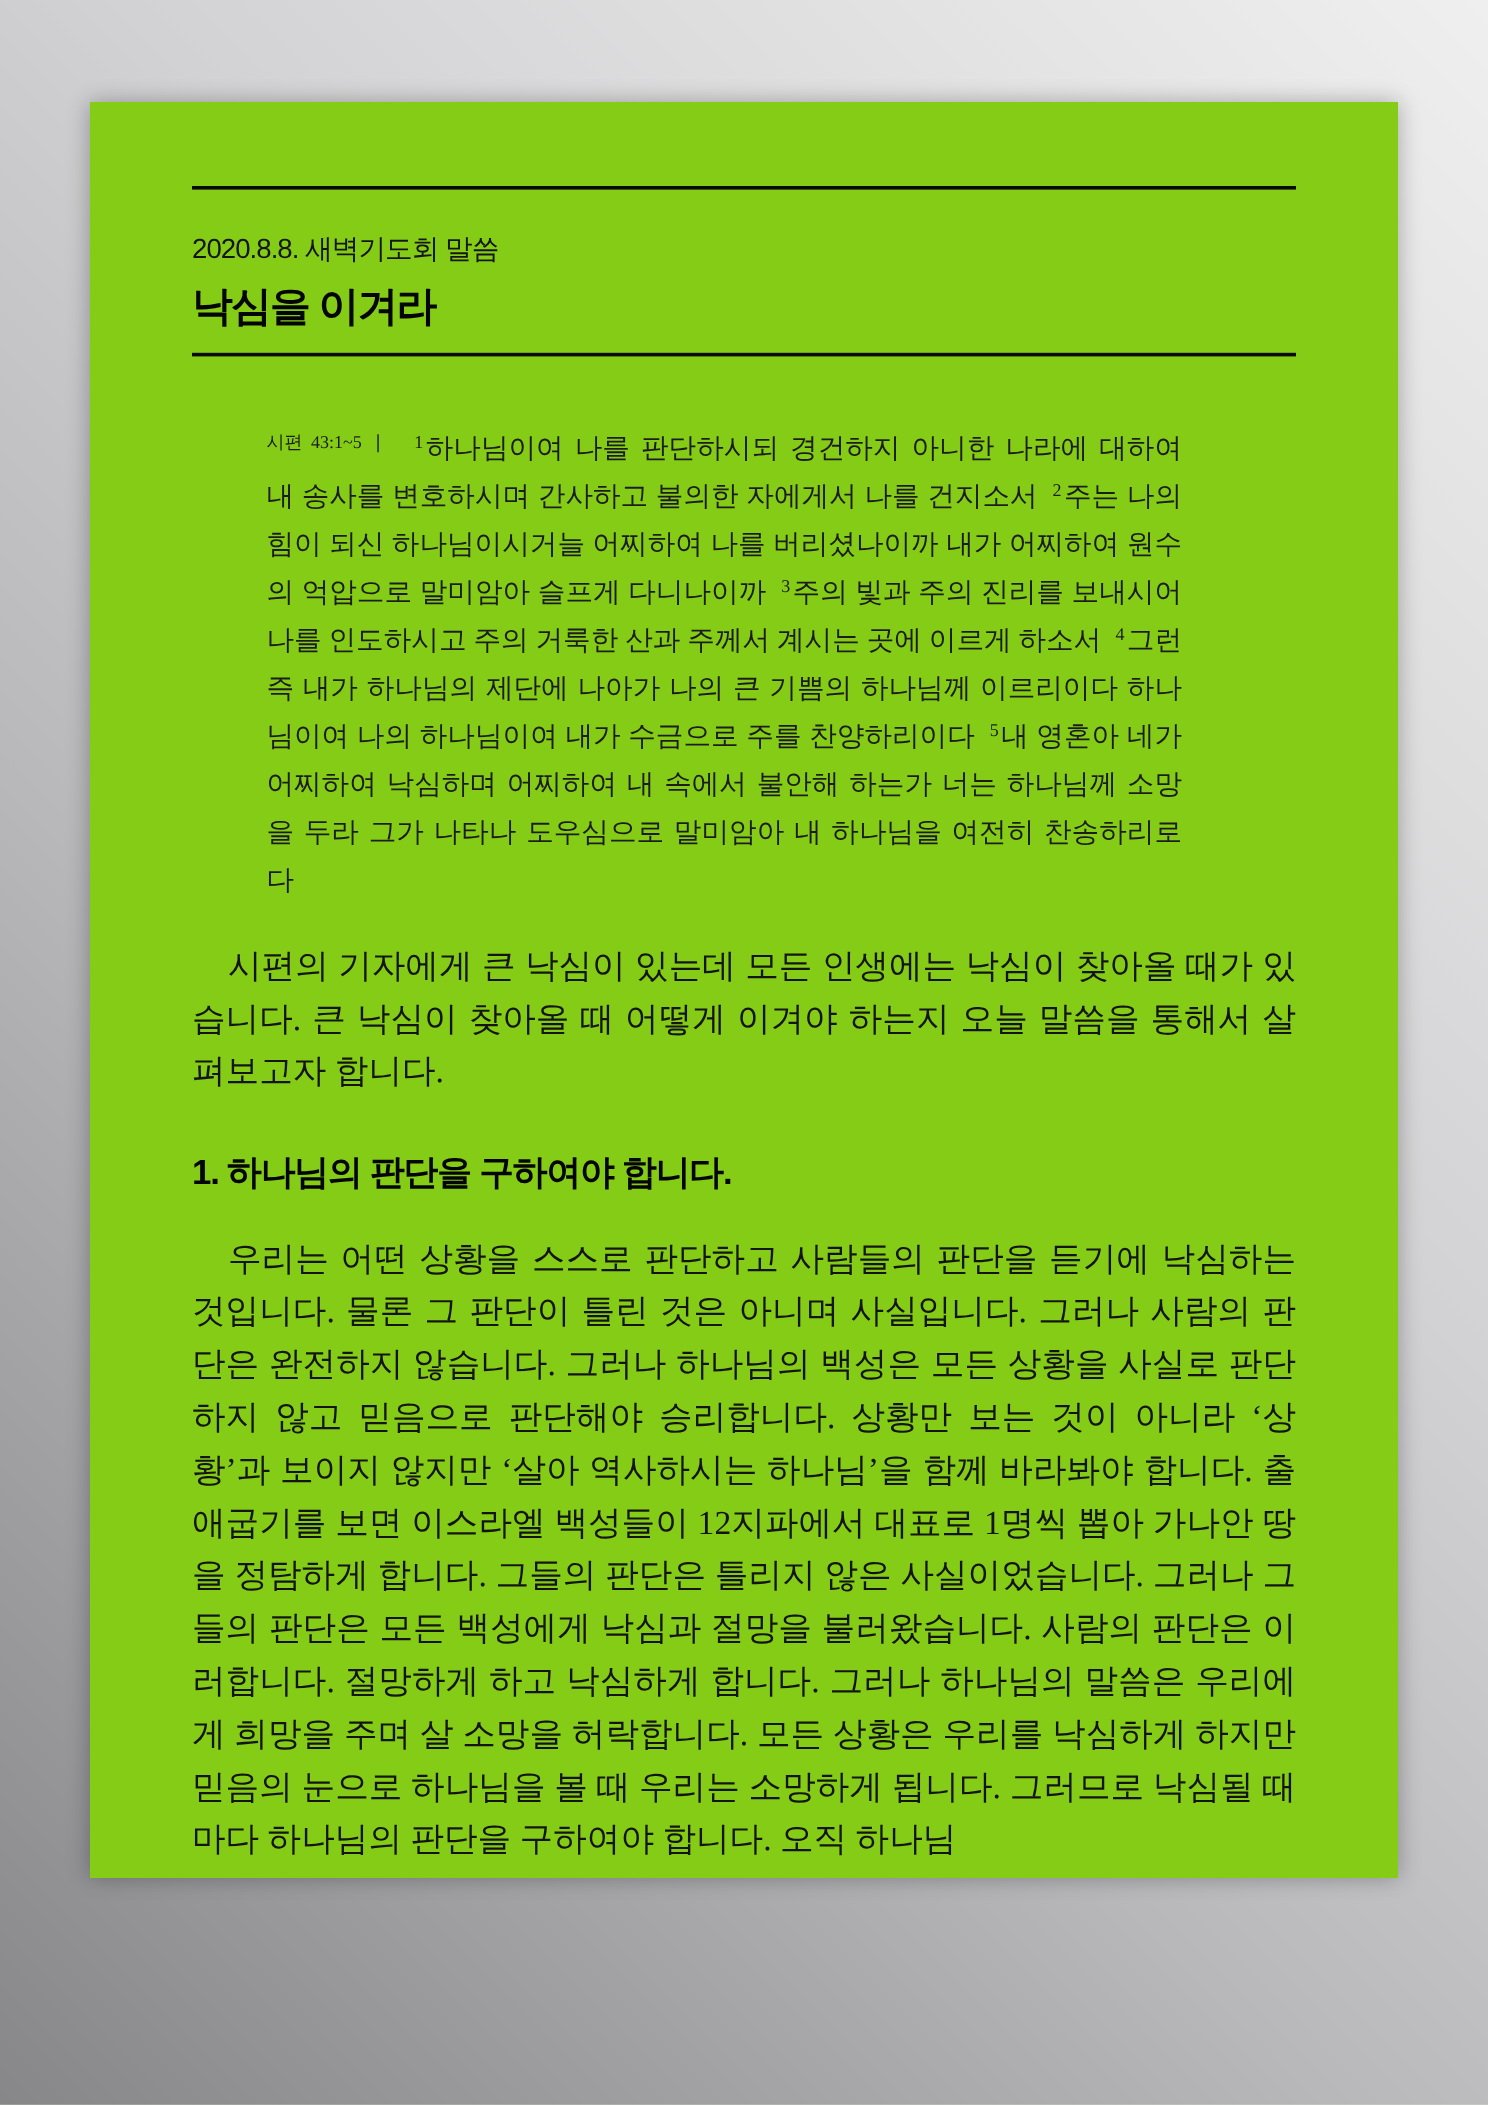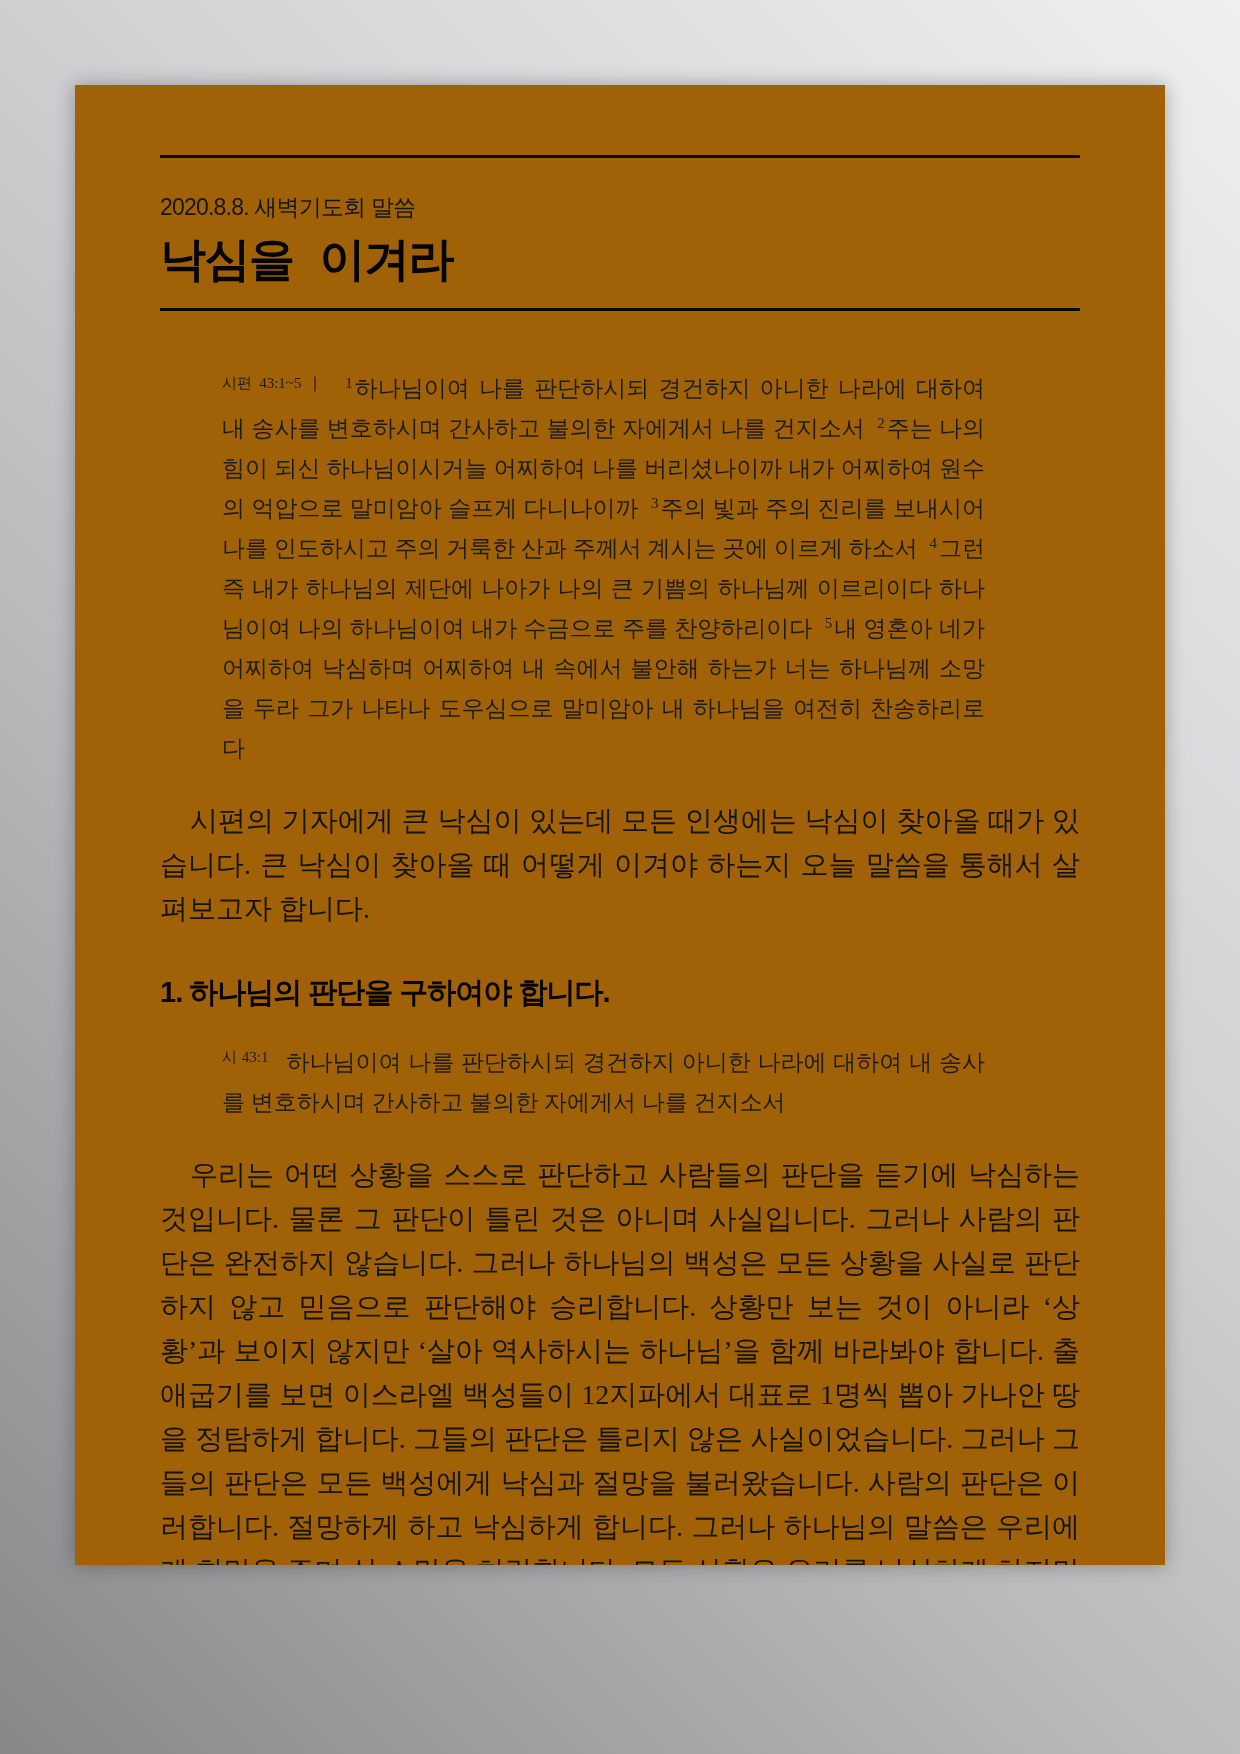--- a/index.html
+++ b/index.html
@@ -11,21 +11,21 @@
     background: linear-gradient(225deg, #efefef 0%, #d2d2d4 38%, #b9b9bb 62%, #87878a 100%);
     font-family: "Liberation Serif", "DejaVu Serif", serif;
     color: #111;
   }
   .page {
     position: absolute;
     left: 75px;
     top: 85px;
     width: 1090px;
     height: 1480px;
-    background: #a16207;
+    background: #84cc16;
     box-shadow: 0 0 18px rgba(0,0,0,0.30);
     box-sizing: border-box;
     padding: 0 85px;
     overflow: hidden;
   }
   .rule {
     border: none;
     border-top: 3px solid #0a0a0a;
     margin: 0;
   }
@@ -36,23 +36,23 @@
     display: flex;
     justify-content: space-between;
     align-items: baseline;
     font-family: "Liberation Sans", "DejaVu Sans", sans-serif;
     font-size: 23px;
     letter-spacing: -0.8px;
     color: #151515;
   }
   .doc-title {
     margin: 14px 0 0 0;
-    font-family: Liberation Mono, monospace;
+    font-family: Liberation Sans, sans-serif;
     font-weight: bold;
-    font-size: 46px;
+    font-size: 34px;
     letter-spacing: -1.5px;
     line-height: 1.15;
     color: #050505;
   }
   .scripture {
     margin: 52px 95px 0 62px;
     font-size: 23px;
     line-height: 40px;
     text-align: justify;
     color: #1c1c1c;
@@ -105,19 +105,16 @@
   <hr class="rule rule-title">
 
   <p class="scripture">
     <span class="ref">시편 43:1~5 ❘</span><span><sup>1</sup>하나님이여 나를 판단하시되 경건하지 아니한 나라에 대하여 내 송사를 변호하시며 간사하고 불의한 자에게서 나를 건지소서 <sup>2</sup>주는 나의 힘이 되신 하나님이시거늘 어찌하여 나를 버리셨나이까 내가 어찌하여 원수의 억압으로 말미암아 슬프게 다니나이까 <sup>3</sup>주의 빛과 주의 진리를 보내시어 나를 인도하시고 주의 거룩한 산과 주께서 계시는 곳에 이르게 하소서 <sup>4</sup>그런즉 내가 하나님의 제단에 나아가 나의 큰 기쁨의 하나님께 이르리이다 하나님이여 나의 하나님이여 내가 수금으로 주를 찬양하리이다 <sup>5</sup>내 영혼아 네가 어찌하여 낙심하며 어찌하여 내 속에서 불안해 하는가 너는 하나님께 소망을 두라 그가 나타나 도우심으로 말미암아 내 하나님을 여전히 찬송하리로다 </span>
   </p>
 
   <p class="para">시편의 기자에게 큰 낙심이 있는데 모든 인생에는 낙심이 찾아올 때가 있습니다.  큰 낙심이 찾아올 때 어떻게 이겨야 하는지 오늘 말씀을 통해서 살펴보고자 합니다.</p>
 
   <h2 class="section-heading">1. 하나님의 판단을 구하여야 합니다.</h2>
 
-  <p class="scripture scripture-2">
-    <span class="ref">시 43:1</span><span>하나님이여 나를 판단하시되 경건하지 아니한 나라에 대하여 내 송사를 변호하시며 간사하고 불의한 자에게서 나를 건지소서</span>
-  </p>
 
   <p class="para body-par">우리는 어떤 상황을 스스로 판단하고 사람들의 판단을 듣기에 낙심하는 것입니다.  물론 그 판단이 틀린 것은 아니며 사실입니다.  그러나 사람의 판단은 완전하지 않습니다.  그러나 하나님의 백성은 모든 상황을 사실로 판단하지 않고 믿음으로 판단해야 승리합니다.  상황만 보는 것이 아니라 ‘상황’과 보이지 않지만 ‘살아 역사하시는 하나님’을 함께 바라봐야 합니다.  출애굽기를 보면 이스라엘 백성들이 12지파에서 대표로 1명씩 뽑아 가나안 땅을 정탐하게 합니다.  그들의 판단은 틀리지 않은 사실이었습니다.  그러나 그들의 판단은 모든 백성에게 낙심과 절망을 불러왔습니다.  사람의 판단은 이러합니다.  절망하게 하고 낙심하게 합니다.  그러나 하나님의 말씀은 우리에게 희망을 주며 살 소망을 허락합니다.  모든 상황은 우리를 낙심하게 하지만 믿음의 눈으로 하나님을 볼 때 우리는 소망하게 됩니다.  그러므로 낙심될 때마다 하나님의 판단을 구하여야 합니다.  오직 하나님</p>
 
 </div>
 
 </body></html>

